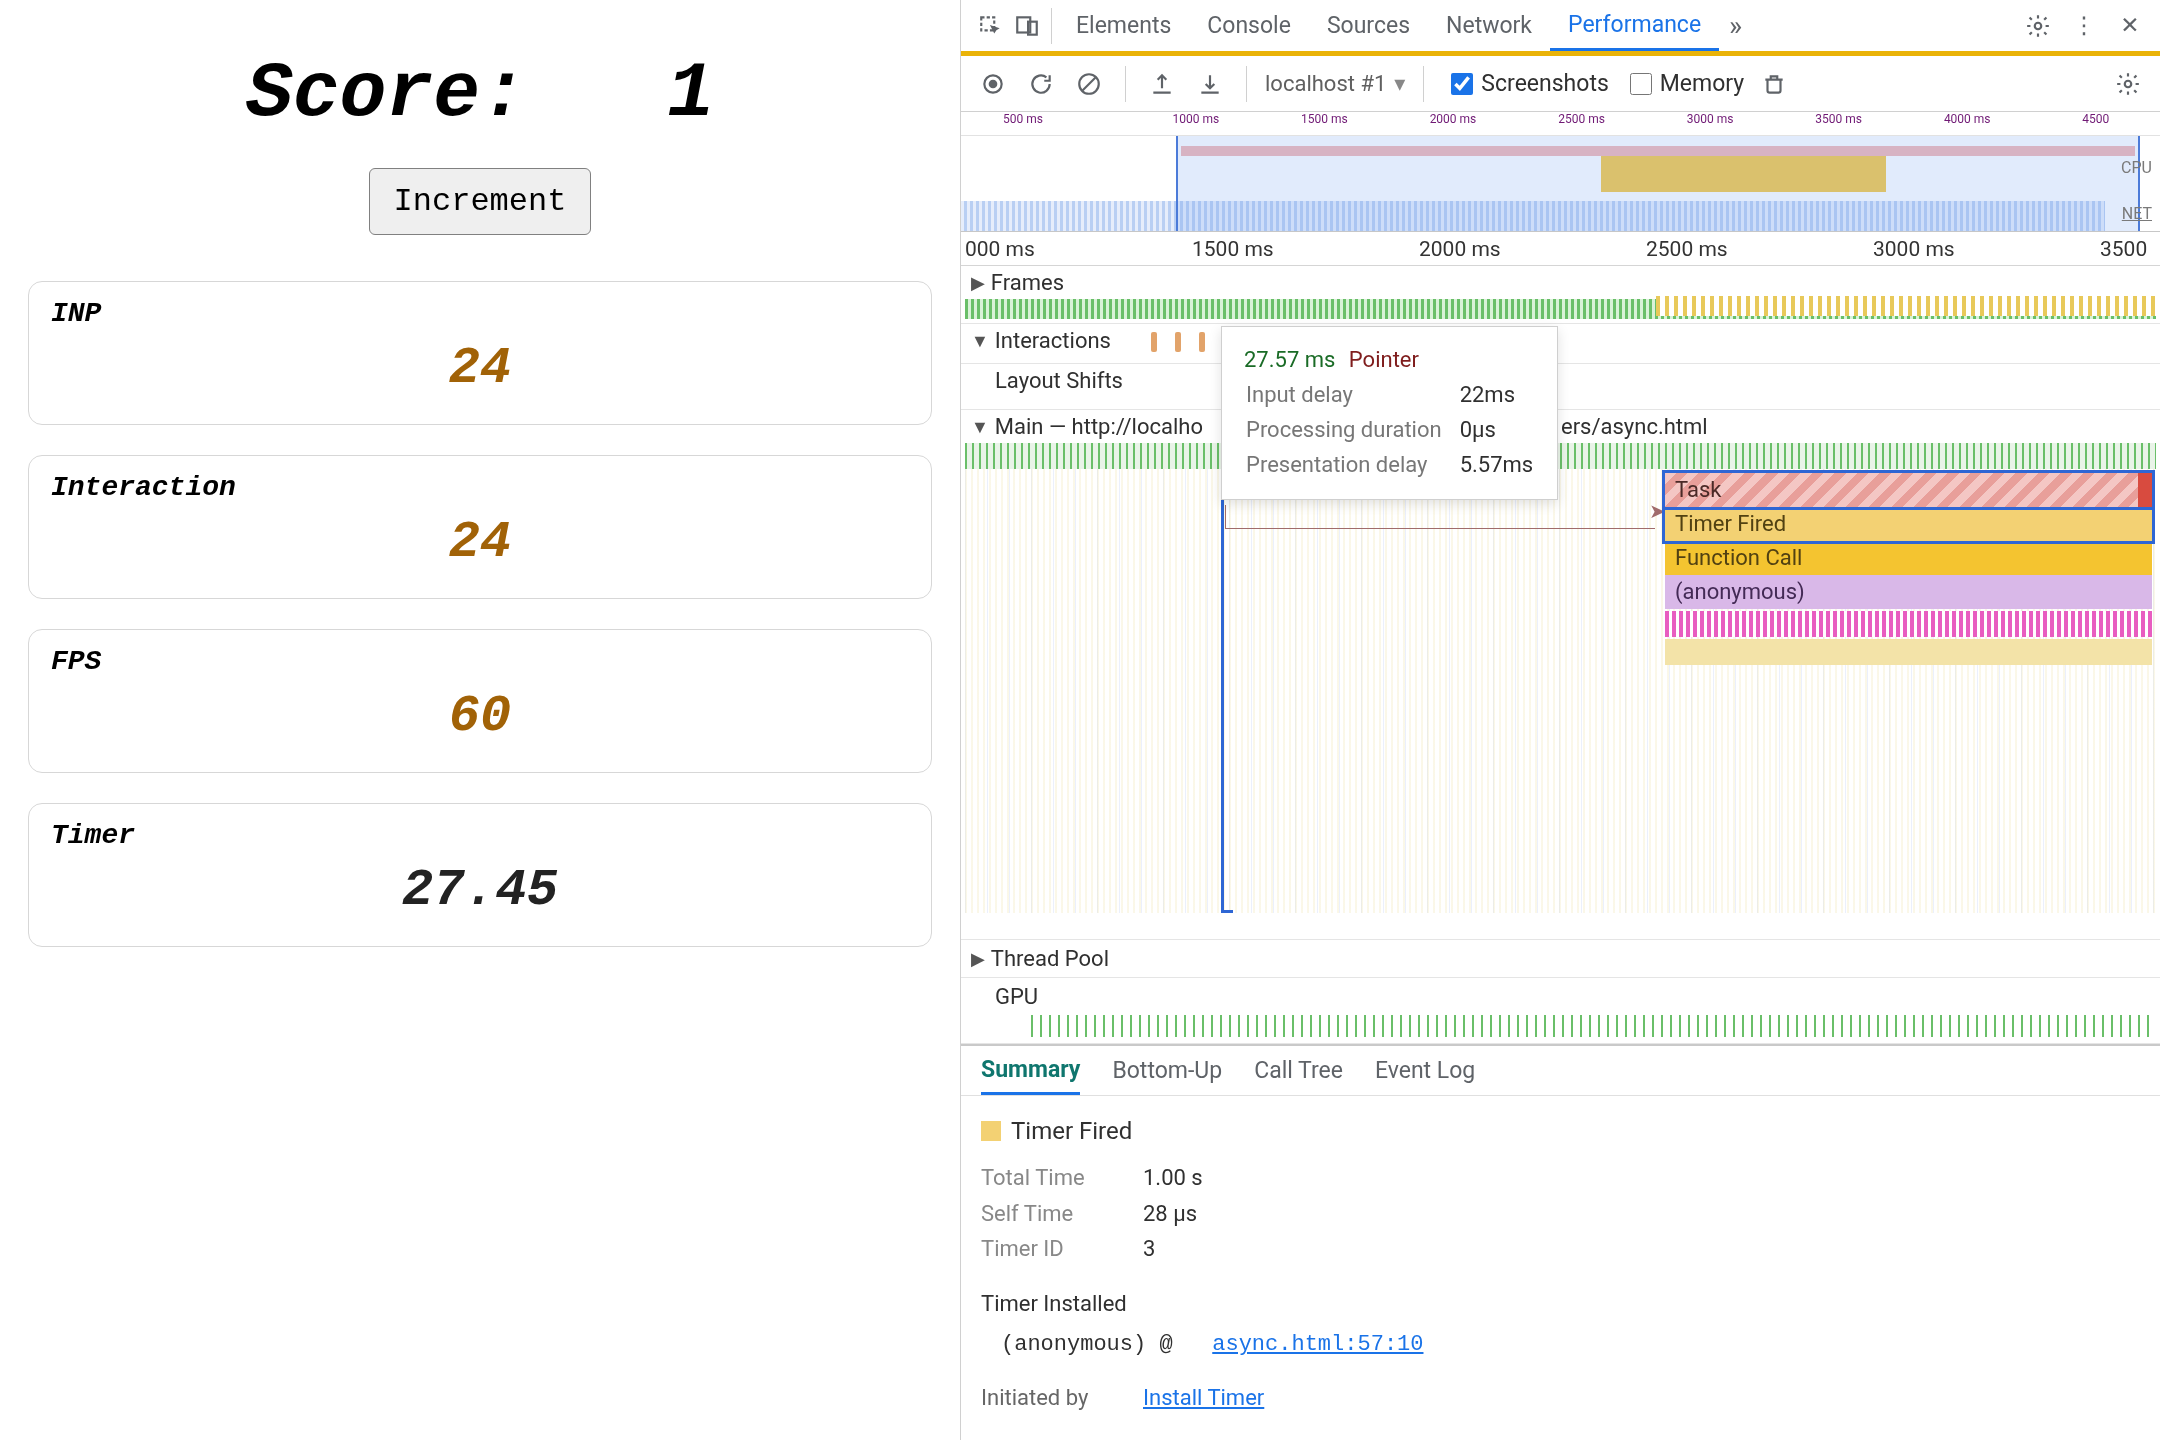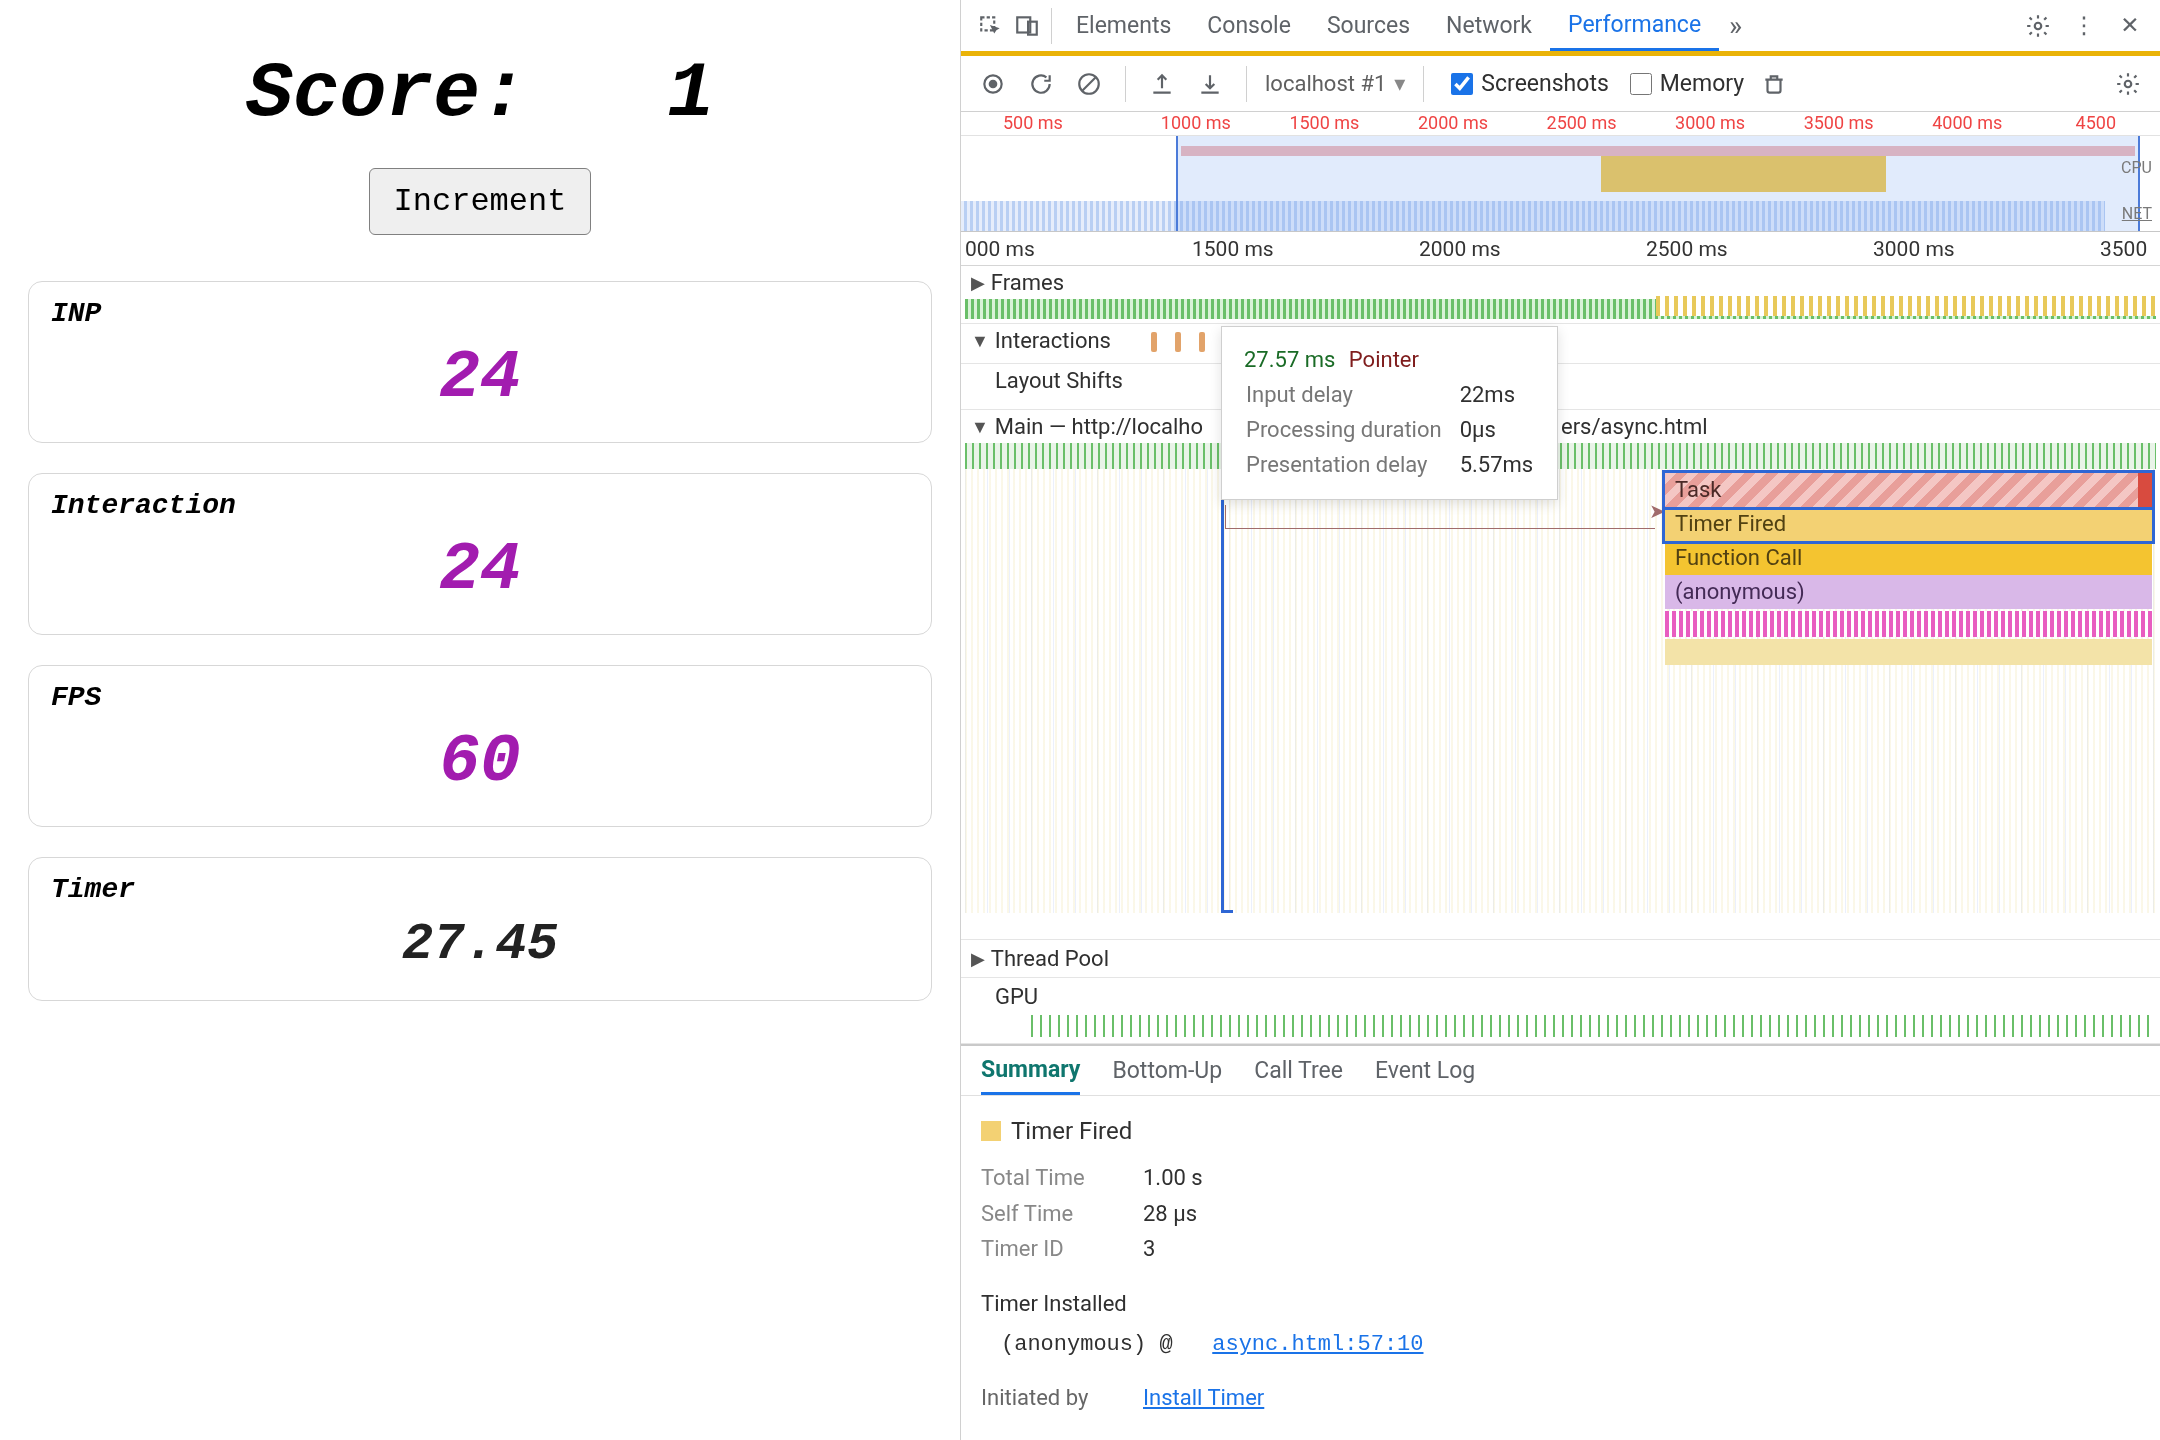--- a/index.html
+++ b/index.html
@@ -36,21 +36,21 @@
 .metric-card {
   border: 1px solid #d7d7d7;
   border-radius: 14px;
   margin-top: 46px;
   padding: 16px 22px 26px;
 }
 .metric-card + .metric-card { margin-top: 30px; }
 .metric-label { font-style: italic; font-weight: 700; font-size: 28px; }
 .metric-value-good {
   font-style: italic; font-weight: 900;
-  font-size: 68px; color: #a21caf;
+  font-size: 52px; color: #a16207;
   text-align: center; margin-top: 10px;
 }
 .metric-value-plain {
   font-style: italic; font-weight: 900;
   font-size: 52px; color: #222;
   text-align: center; margin-top: 10px;
 }
 
 
 .devtools {
@@ -93,21 +93,21 @@
 .toolbar-right { margin-left: auto; display: flex; align-items: center; gap: 10px; }
 
 
 .mini-overview {
   height: 120px;
   border-bottom: 1px solid #c7c7c7;
   position: relative;
   background: #fff;
 }
 .mini-overview .ticks {
-  display: flex; height: 24px; font-size: 18px; color: #ef4444;
+  display: flex; height: 24px; font-size: 12px; color: #701a75;
   border-bottom: 1px solid #e2e2e2;
 }
 .mini-overview .ticks span { flex: 1; text-align: center; }
 .mini-overview .ticks span:first-child { text-align: left; padding-left: 42px; }
 .mini-select-shade {
   position: absolute; top: 24px; bottom: 0; left: 0; right: 0;
   background: rgba(120,165,240,0.22);
   border-left: 2px solid #4c7bd9;
   border-right: 2px solid #4c7bd9;
   margin-left: 215px; margin-right: 20px;

